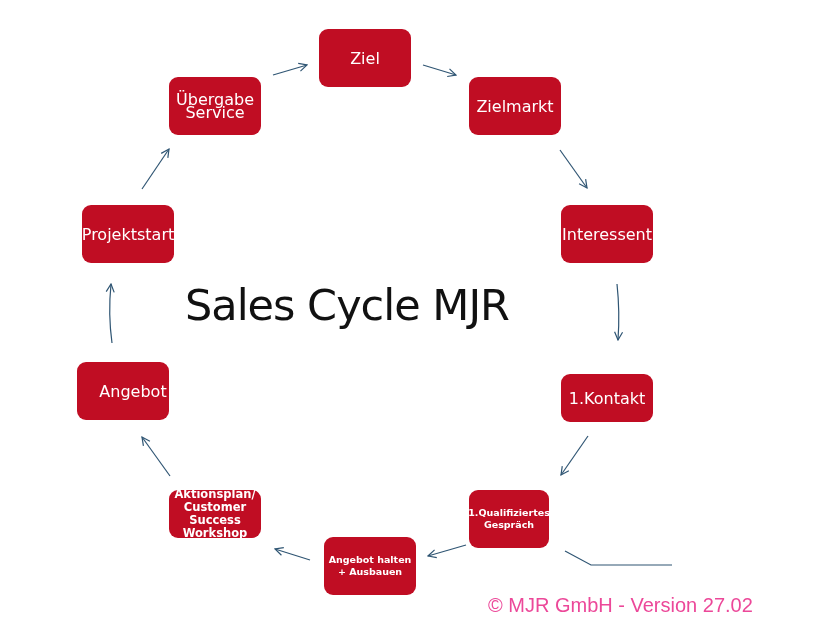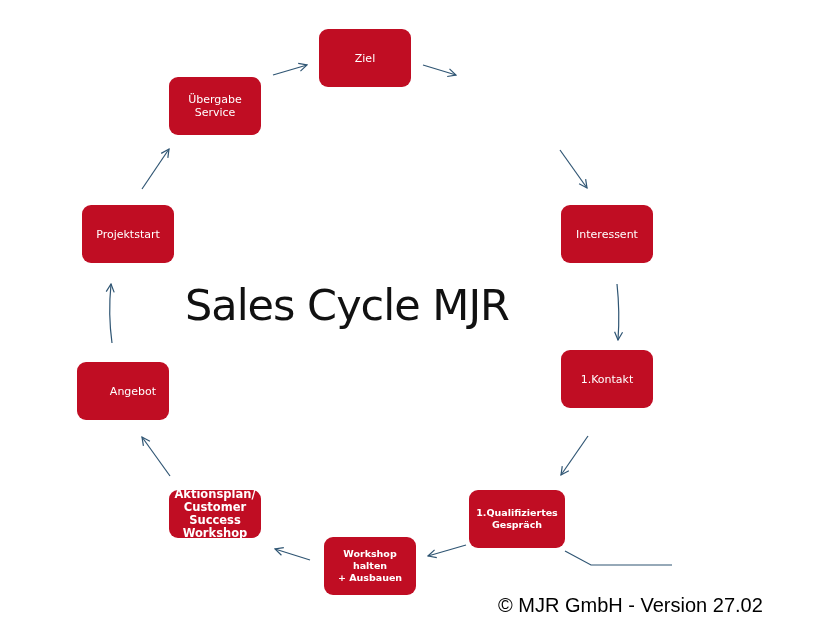--- a/index.html
+++ b/index.html
@@ -1,32 +1,32 @@
 <!DOCTYPE html>
 <html><head>
 <meta charset="utf-8">
 <style>
   html, body { margin: 0; padding: 0; background: #ffffff; }
   #stage { position: relative; width: 818px; height: 638px; overflow: hidden; background: #ffffff; font-family: "DejaVu Sans", sans-serif; }
   .node {
     position: absolute; background: #c00d23; color: #ffffff; border-radius: 9px;
     display: flex; align-items: center; justify-content: center; text-align: center;
-    font-family: "DejaVu Sans", sans-serif; font-size: 11px; line-height: 13px;
+    font-family: "DejaVu Sans", sans-serif; font-size: 16px; line-height: 13px;
     box-sizing: border-box; padding: 2px 4px;
   }
   .node.bold { font-weight: bold; font-size: 9.5px; line-height: 12px; }
   .node.big { font-size: 11.5px; line-height: 13px; font-weight: bold; }
   .node span { white-space: pre-line; }
   #title {
     position: absolute; left: 185px; top: 280px; font-family: "DejaVu Sans", sans-serif;
     font-size: 43px; color: #111111; letter-spacing: -1px; white-space: nowrap;
   }
   #footer {
-    position: absolute; left: 498px; top: 594px; font-family: "Liberation Sans", sans-serif;
-    font-size: 20px; color: #000000; white-space: nowrap;
+    position: absolute; left: 488px; top: 594px; font-family: "Liberation Sans", sans-serif;
+    font-size: 20px; color: #ec4899; white-space: nowrap;
   }
   svg#arrows { position: absolute; left: 0; top: 0; }
 </style>
 </head>
 <body>
 
 <div id="stage">
   <svg id="arrows" width="818" height="638">
     <defs>
       <marker id="ah" markerWidth="10" markerHeight="10" refX="9" refY="5" orient="auto" markerUnits="userSpaceOnUse">
@@ -42,32 +42,35 @@
     <line x1="170" y1="476" x2="142" y2="437" stroke="#2f5573" stroke-width="1.2" marker-end="url(#ah)"></line>
     <path d="M112,343 Q108,314 111,284" fill="none" stroke="#2f5573" stroke-width="1.2" marker-end="url(#ah)"></path>
     <line x1="142" y1="189" x2="169" y2="149" stroke="#2f5573" stroke-width="1.2" marker-end="url(#ah)"></line>
     <line x1="273" y1="75" x2="307" y2="65" stroke="#2f5573" stroke-width="1.2" marker-end="url(#ah)"></line>
     <polyline points="565,551 591,565 672,565" fill="none" stroke="#2f5573" stroke-width="1.2"></polyline>
   </svg>
 
   <div class="node" style="left:319px;top:29px;width:92px;height:58px;">
     <span>Ziel</span>
   </div>
+  <div class="node" style="left:469px;top:77px;width:92px;height:58px;">
+    <span>Zielmarkt</span>
+  </div>
   <div class="node" style="left:561px;top:205px;width:92px;height:58px;">
     <span>Interessent</span>
   </div>
-  <div class="node" style="left:561px;top:350px;width:92px;height:58px;">
+  <div class="node" style="left:561px;top:374px;width:92px;height:48px;">
     <span>1.Kontakt</span>
   </div>
-  <div class="node bold" style="left:469px;top:490px;width:96px;height:58px;align-items:center;">
+  <div class="node bold" style="left:469px;top:490px;width:80px;height:58px;align-items:center;">
     <span>1.Qualifiziertes
 Gespräch</span>
   </div>
   <div class="node bold" style="left:324px;top:537px;width:92px;height:58px;">
-    <span>Workshop halten
+    <span>Angebot halten
 + Ausbauen</span>
   </div>
   <div class="node big" style="left:169px;top:490px;width:92px;height:48px;">
     <span>Aktionsplan/
 Customer
 Success
 Workshop</span>
   </div>
   <div class="node" style="left:77px;top:362px;width:92px;height:58px;padding-left:24px;">
     <span>Angebot</span>

